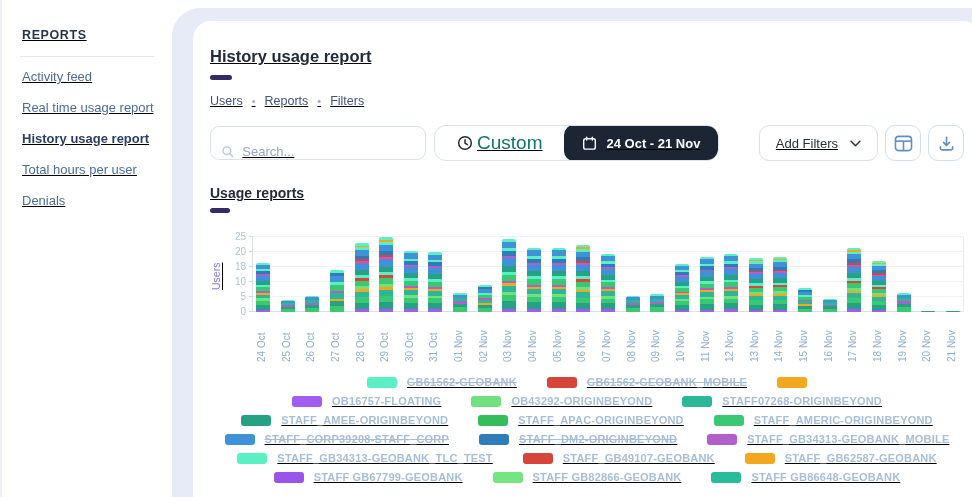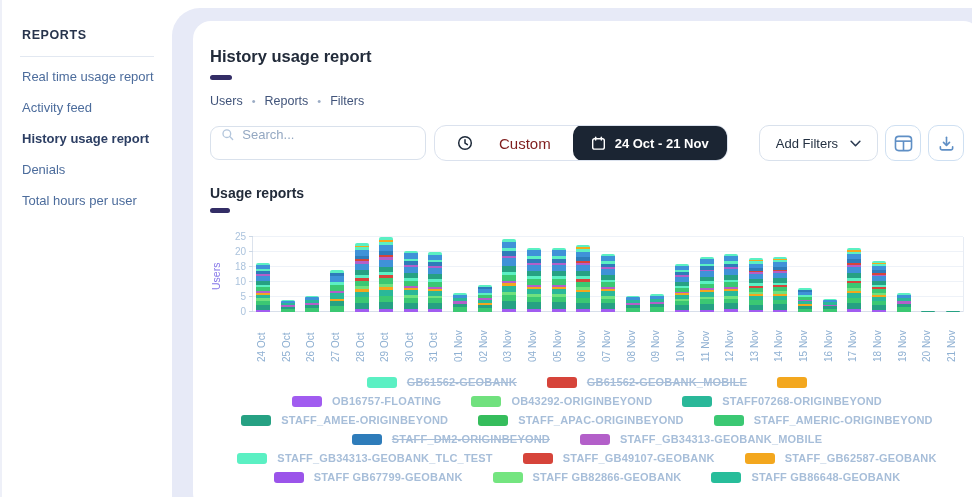--- a/index.html
+++ b/index.html
@@ -1,18 +1,18 @@
 <!DOCTYPE html>
 <html><head>
 <meta charset="utf-8">
 <style>
   * { margin:0; padding:0; box-sizing:border-box; }
   html,body { width:972px; height:497px; overflow:hidden; background:#ffffff;
     font-family:"Liberation Sans", sans-serif; }
-  .app { display:flex; width:972px; height:497px; }
+  .app { display:flex; width:972px; height:497px;text-decoration:underline; }
 
   
   .sidebar { width:172px; min-width:172px; background:#ffffff; padding:28px 18px 0 20px;
     border-left:2px solid #eef0f8; }
   .sidebar h2 { font-size:12.5px; font-weight:700; color:#27344c; letter-spacing:.6px; }
   .sidebar .divider { height:1px; background:#e2e8f1; margin:14px 0 4px -2px; }
   .side-item { font-size:13px; color:#4c6c9c; padding:8px 0; cursor:pointer; }
   .side-item.active { color:#2c3e63; font-weight:700; }
 
   
@@ -24,29 +24,29 @@
   .accent-bar { width:22px; height:5px; border-radius:3px; background:#332d66; margin:9px 0 14px 0; }
   .accent-bar.small { width:20px; height:5px; margin:7px 0 0 0; }
 
   .breadcrumb { display:flex; align-items:center; gap:9px; font-size:12.5px; color:#41547a; }
   .breadcrumb .dot { color:#9aabc4; font-size:11px; }
   .breadcrumb span[data-interactable="true"] { cursor:pointer; }
 
   
   .toolbar { display:flex; align-items:center; margin-top:17px; height:36px; }
   .search-box { width:216px; height:34px; border:1px solid #d9e1ec; border-radius:9px;
-    display:flex; align-items:flex-start; padding:0 10px; gap:8px; background:#fff; }
+    display:flex; align-items:flex-end; padding:0 10px; gap:8px; background:#fff; }
   .search-box input { border:none; outline:none; font-size:13px; color:#3a4c68; width:100%;
     font-family:"Liberation Sans", sans-serif; }
   .search-box input::placeholder { color:#94a8c2; }
 
   .range-group { display:flex; align-items:center; margin-left:8px; height:36px;
     border:1px solid #dbe2ee; border-radius:12px; background:#fff; overflow:hidden; }
-  .seg-custom { display:flex; align-items:center; gap:26px; padding:0 22px; height:100%;
-    font-size:15px; color:#7f1d1d; cursor:pointer; }
+  .seg-custom { display:flex; align-items:center; gap:4px; padding:0 22px; height:100%;
+    font-size:19px; color:#0f766e; cursor:pointer; }
   .seg-date { display:flex; align-items:center; gap:9px; padding:0 18px; height:36px;
     background:#1b2533; color:#ffffff; border-radius:10px; font-size:13px; font-weight:700;
     cursor:pointer; }
 
   .toolbar-right { margin-left:auto; display:flex; align-items:center; gap:7px; }
   .btn-filters { display:flex; align-items:center; gap:12px; border:1px solid #d9e1ec;
     border-radius:10px; height:36px; padding:0 16px; font-size:13px; color:#233041;
     background:#fff; cursor:pointer; }
   .icon-btn { width:36px; height:36px; border:1px solid #cfe0f2; border-radius:10px;
     background:#fff; display:flex; align-items:center; justify-content:center; cursor:pointer; }
@@ -85,25 +85,25 @@
 </style>
 </head>
 <body>
 
 <div class="app" data-interactable="false">
 
   <div class="sidebar" data-interactable="false">
     <h2 data-interactable="false">REPORTS</h2>
     <div class="divider" data-interactable="false"></div>
     <div id="side-items" data-interactable="false">
+        <div class="side-item" data-interactable="true">Activity feed</div>
         <div class="side-item" data-interactable="true">Real time usage report</div>
-        <div class="side-item" data-interactable="true">Activity feed</div>
         <div class="side-item active" data-interactable="true">History usage report</div>
+        <div class="side-item" data-interactable="true">Total hours per user</div>
         <div class="side-item" data-interactable="true">Denials</div>
-        <div class="side-item" data-interactable="true">Total hours per user</div>
       </div>
   </div>
 
   <div class="main" data-interactable="false">
     <div class="card" data-interactable="false">
 
       <div class="page-title" data-interactable="false">History usage report</div>
       <div class="accent-bar" data-interactable="false"></div>
 
       <div class="breadcrumb" data-interactable="false">
@@ -738,20 +738,24 @@
               <span class="swatch" data-interactable="false" style="background: rgb(53, 189, 92);"></span>
               <span class="legend-label" data-interactable="false">STAFF_APAC-ORIGINBEYOND</span>
             </div>
             <div class="legend-item" data-interactable="true">
               <span class="swatch" data-interactable="false" style="background: rgb(59, 200, 115);"></span>
               <span class="legend-label" data-interactable="false">STAFF_AMERIC-ORIGINBEYOND</span>
             </div>
           </div>
           <div class="legend-row" data-interactable="false">
             <div class="legend-item disabled" data-interactable="true">
+              <span class="swatch" data-interactable="false" style="background: rgb(63, 146, 216);"></span>
+              <span class="legend-label" data-interactable="false">STAFF_CORP39208-STAFF_CORP</span>
+            </div>
+            <div class="legend-item disabled" data-interactable="true">
               <span class="swatch" data-interactable="false" style="background: rgb(46, 124, 186);"></span>
               <span class="legend-label" data-interactable="false">STAFF_DM2-ORIGINBEYOND</span>
             </div>
             <div class="legend-item" data-interactable="true">
               <span class="swatch" data-interactable="false" style="background: rgb(179, 95, 201);"></span>
               <span class="legend-label" data-interactable="false">STAFF_GB34313-GEOBANK_MOBILE</span>
             </div>
           </div>
           <div class="legend-row" data-interactable="false">
             <div class="legend-item" data-interactable="true">

